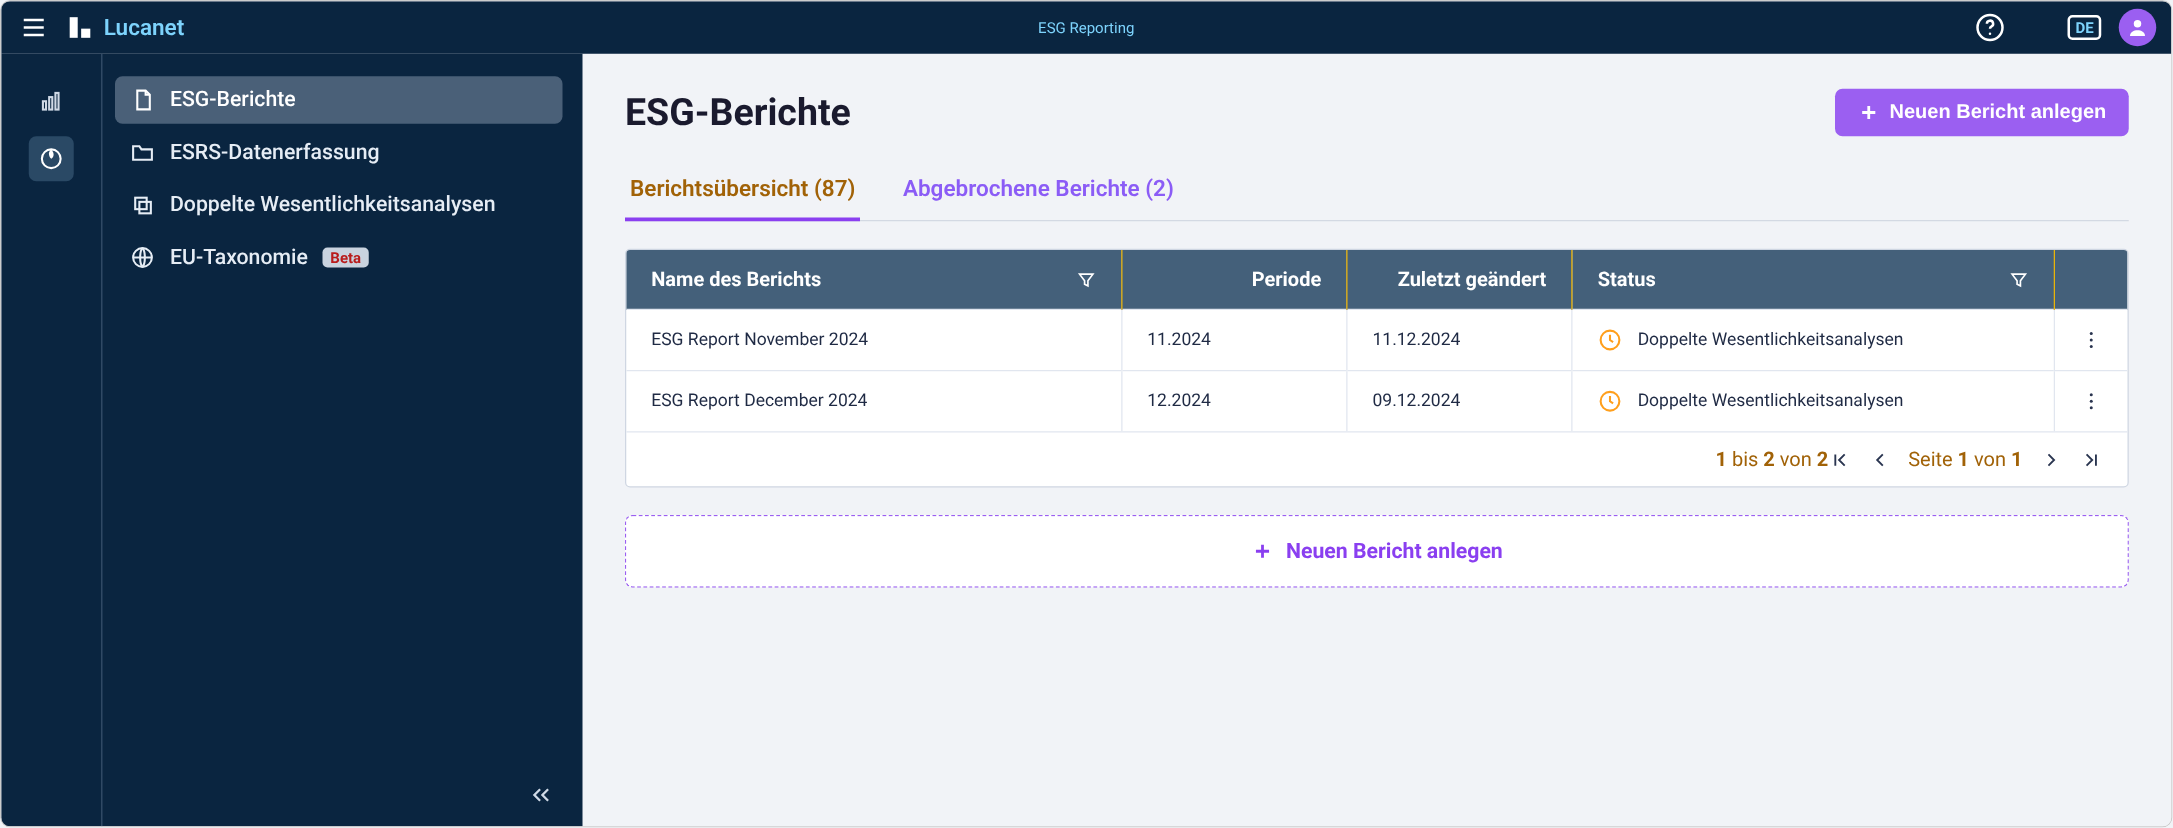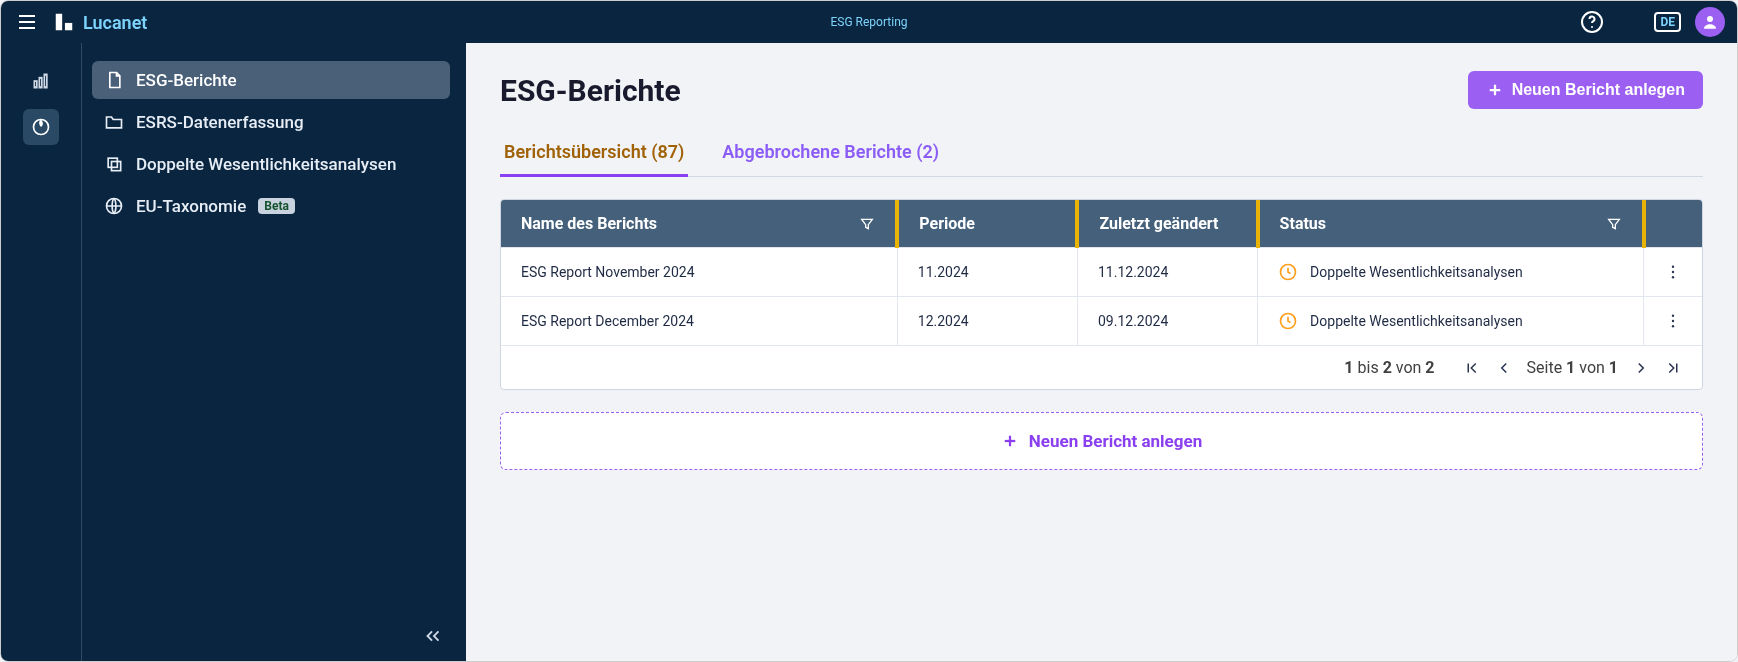--- a/index.html
+++ b/index.html
@@ -115,21 +115,21 @@
     margin-bottom: 4px;
     color: #e6edf5;
     font-weight: 500;
   }
   .sidebar .nav-item.active {
     background: #4a6078;
     color: #fff;
   }
   .sidebar .nav-item .badge {
     background: #c9d3df;
-    color: #14532d;
+    color: #b91c1c;
     font-size: 12px;
     font-weight: 700;
     padding: 1px 6px;
     border-radius: 4px;
   }
   .sidebar .collapse {
     margin-top: auto;
     align-self: flex-end;
     padding: 6px;
     cursor: pointer;
@@ -192,25 +192,25 @@
     overflow: hidden;
     background: #fff;
   }
   table {
     width: 100%;
     border-collapse: collapse;
   }
   thead th {
     background: #44607a;
     color: #fff;
-    text-align: left;
+    text-align: right;
     font-weight: 700;
     font-size: 16px;
     padding: 14px 20px;
-    border-right: 4px solid #eab308;
+    border-right: 1px solid #eab308;
   }
   thead th:last-child { border-right: none; }
   thead th .th-inner {
     display: flex; align-items: center; justify-content: space-between; gap: 8px;
   }
   tbody td {
     padding: 14px 20px;
     font-size: 14px;
     color: #1f2a44;
     border-top: 1px solid #e1e6ef;
@@ -218,25 +218,24 @@
   }
   tbody td:last-child { border-right: none; }
   .status-cell { display: flex; align-items: center; gap: 12px; }
   .status-icon { color: #ff9f1c; }
   .actions-col { width: 46px; text-align: center; }
   .actions-btn { cursor: pointer; color: #2a3550; }
   .footer {
     display: flex;
     align-items: center;
     justify-content: flex-end;
-    gap: 28px;
     padding: 12px 20px;
     border-top: 1px solid #e1e6ef;
     font-size: 16px;
-    color: #404040;
+    color: #a16207;
   }
   .footer .pager {
     display: flex; align-items: center; gap: 14px;
   }
   .footer .pager-btn {
     cursor: pointer; color: #2a3550; display:flex; align-items:center;
   }
   
   .add-area {
     margin-top: 22px;

